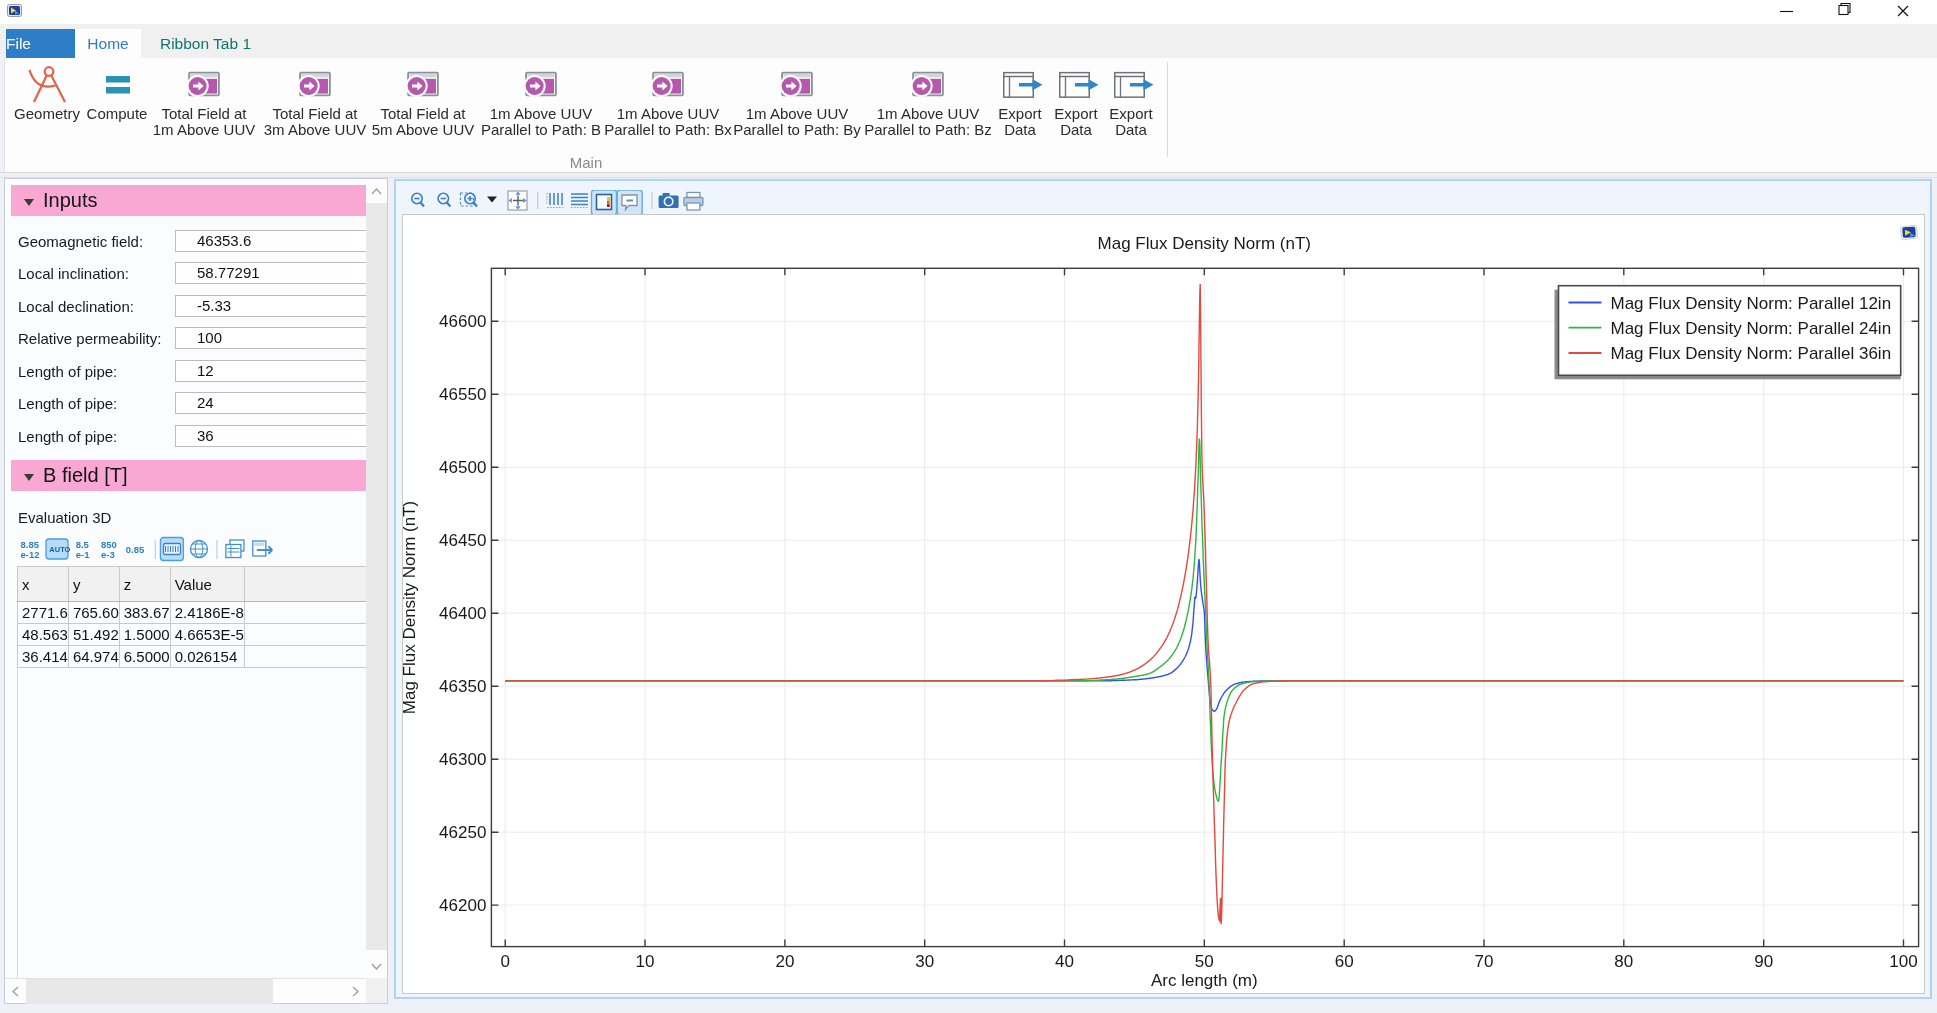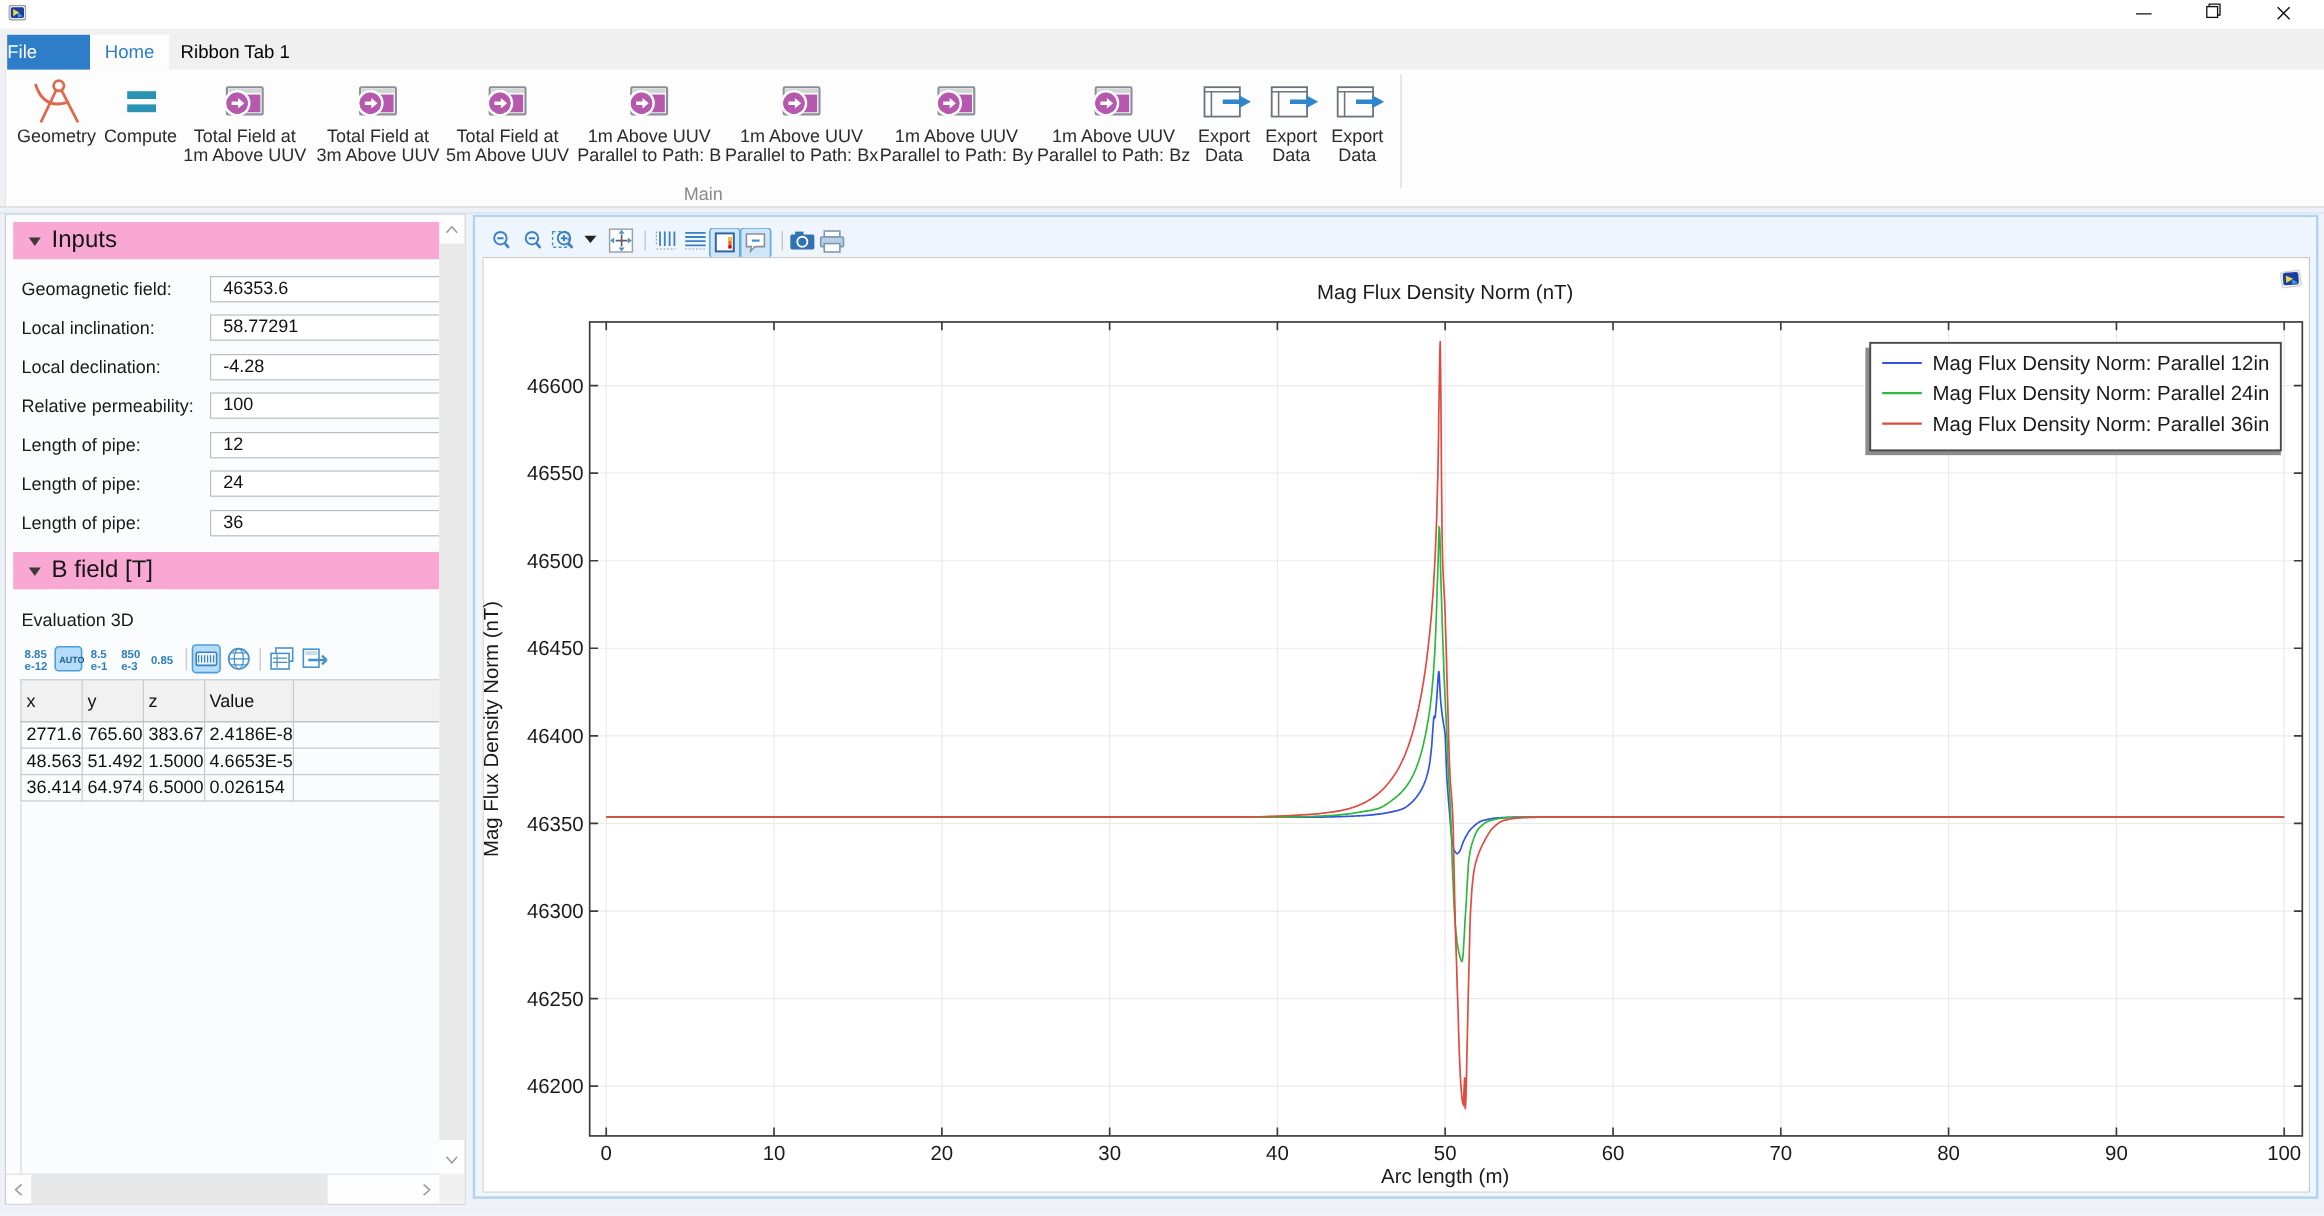--- a/index.html
+++ b/index.html
@@ -5,26 +5,26 @@
 .abs{position:absolute}
 .titlebar{position:absolute;left:0;top:0;width:1937px;height:24px;background:#ffffff}
 .title{position:absolute;left:0;top:3px;width:1910px;text-align:center;font-size:15px;color:#111}
 .tabstrip{position:absolute;left:0;top:24px;width:1937px;height:34px;background:#f0f0f0}
 .ribbon{position:absolute;left:4px;top:58px;width:1933px;height:114px;background:#fdfdfe;border-left:1px solid #e2e2e2}
 .ribbonline{position:absolute;left:0;top:172px;width:1937px;height:1px;background:#d5d5d5}
 .blueline{position:absolute;left:0;top:177px;width:1937px;height:1px;background:#d3e2f0}
 .rlabel{position:absolute;font-size:15px;color:#2b2b2b;text-align:center;line-height:15.8px;white-space:nowrap;transform:translateX(-50%)}
 .filetab{position:absolute;left:6px;top:29px;width:69px;height:29px;background:#2d7dc8;color:#fff;font-size:15.5px;text-align:left;line-height:29px}
 .hometab{position:absolute;left:75px;top:29px;width:66px;height:29px;background:#fdfdfe;color:#2d7dc8;font-size:15.5px;text-align:center;line-height:29px}
-.tab1{position:absolute;left:141px;top:29px;width:110px;height:29px;color:#000000;font-size:15.5px;text-align:center;line-height:29px}
+.tab1{position:absolute;left:141px;top:29px;width:110px;height:29px;color:#0f766e;font-size:15.5px;text-align:right;line-height:29px}
 .panel{position:absolute;left:4px;top:178px;width:384px;height:826px;background:#fbfcfe;border:1px solid #c9ced6}
 .sechead{position:absolute;left:6px;width:358px;height:31px;background:#f9a8d4;color:#141414;font-size:20px;line-height:31px}
 .sechead .tri{display:inline-block;width:0;height:0;border-left:5.5px solid transparent;border-right:5.5px solid transparent;border-top:7px solid #3a3a3a;margin:0 9px 1px 13px}
 .flabel{position:absolute;left:13px;font-size:15px;color:#1a1a1a;white-space:nowrap}
-.finput{position:absolute;left:170px;width:192px;height:22px;background:#fff;border:1px solid #b9bdc3;font-size:15px;color:#111;line-height:20px;padding-left:10px}
+.finput{position:absolute;left:170px;width:192px;height:22px;background:#fff;border:1px solid #b9bdc3;font-size:15px;color:#111;line-height:20px;padding-left:21px}
 .vscroll{position:absolute;left:362px;top:1px;width:21px;height:822px;background:#f2f3f5}
 .vthumb{position:absolute;left:0;width:21px;background:#e9e9e9}
 .gpanel{position:absolute;left:394px;top:179px;width:1538px;height:820px;border:2px solid #aed4f2;background:#eef5fc}
 .gtoolbar{position:absolute;left:396px;top:181px;width:1534px;height:33px;background:#eef5fc}
 .canvas{position:absolute;left:402px;top:214px;width:1523px;height:780px;background:#fff}
 table.ptab{border-collapse:collapse;table-layout:fixed;font-size:15px;color:#111}
 table.ptab td{border:1px solid #c9c9c9;padding:0 0 0 4px;height:22px;overflow:hidden;white-space:nowrap}
 table.ptab td.hd{background:#f1f1f1;height:35px;border-bottom:1px solid #b5b5b5}
 </style></head><body>
 <div class="titlebar">
@@ -146,21 +146,21 @@
 <div class="rlabel" style="left:586px;top:155px;color:#8a8a8a">Main</div>
 <div class="ribbonline"></div>
 <div class="blueline"></div>
 <div class="panel">
     <div class="sechead" style="top:6px"><span class="tri"></span>Inputs</div>
     <div class="flabel" style="top:53.5px">Geomagnetic field:</div>
     <div class="finput" style="top:50.5px">46353.6</div>
     <div class="flabel" style="top:86.0px">Local inclination:</div>
     <div class="finput" style="top:83.0px">58.77291</div>
     <div class="flabel" style="top:118.5px">Local declination:</div>
-    <div class="finput" style="top:115.5px">-4.28</div>
+    <div class="finput" style="top:115.5px">-5.33</div>
     <div class="flabel" style="top:151.0px">Relative permeability:</div>
     <div class="finput" style="top:148.0px">100</div>
     <div class="flabel" style="top:183.5px">Length of pipe:</div>
     <div class="finput" style="top:180.5px">12</div>
     <div class="flabel" style="top:216.0px">Length of pipe:</div>
     <div class="finput" style="top:213.0px">24</div>
     <div class="flabel" style="top:248.5px">Length of pipe:</div>
     <div class="finput" style="top:245.5px">36</div>
     <div class="sechead" style="top:281px"><span class="tri"></span>B field [T]</div>
     <div class="flabel" style="top:330px">Evaluation 3D</div>

